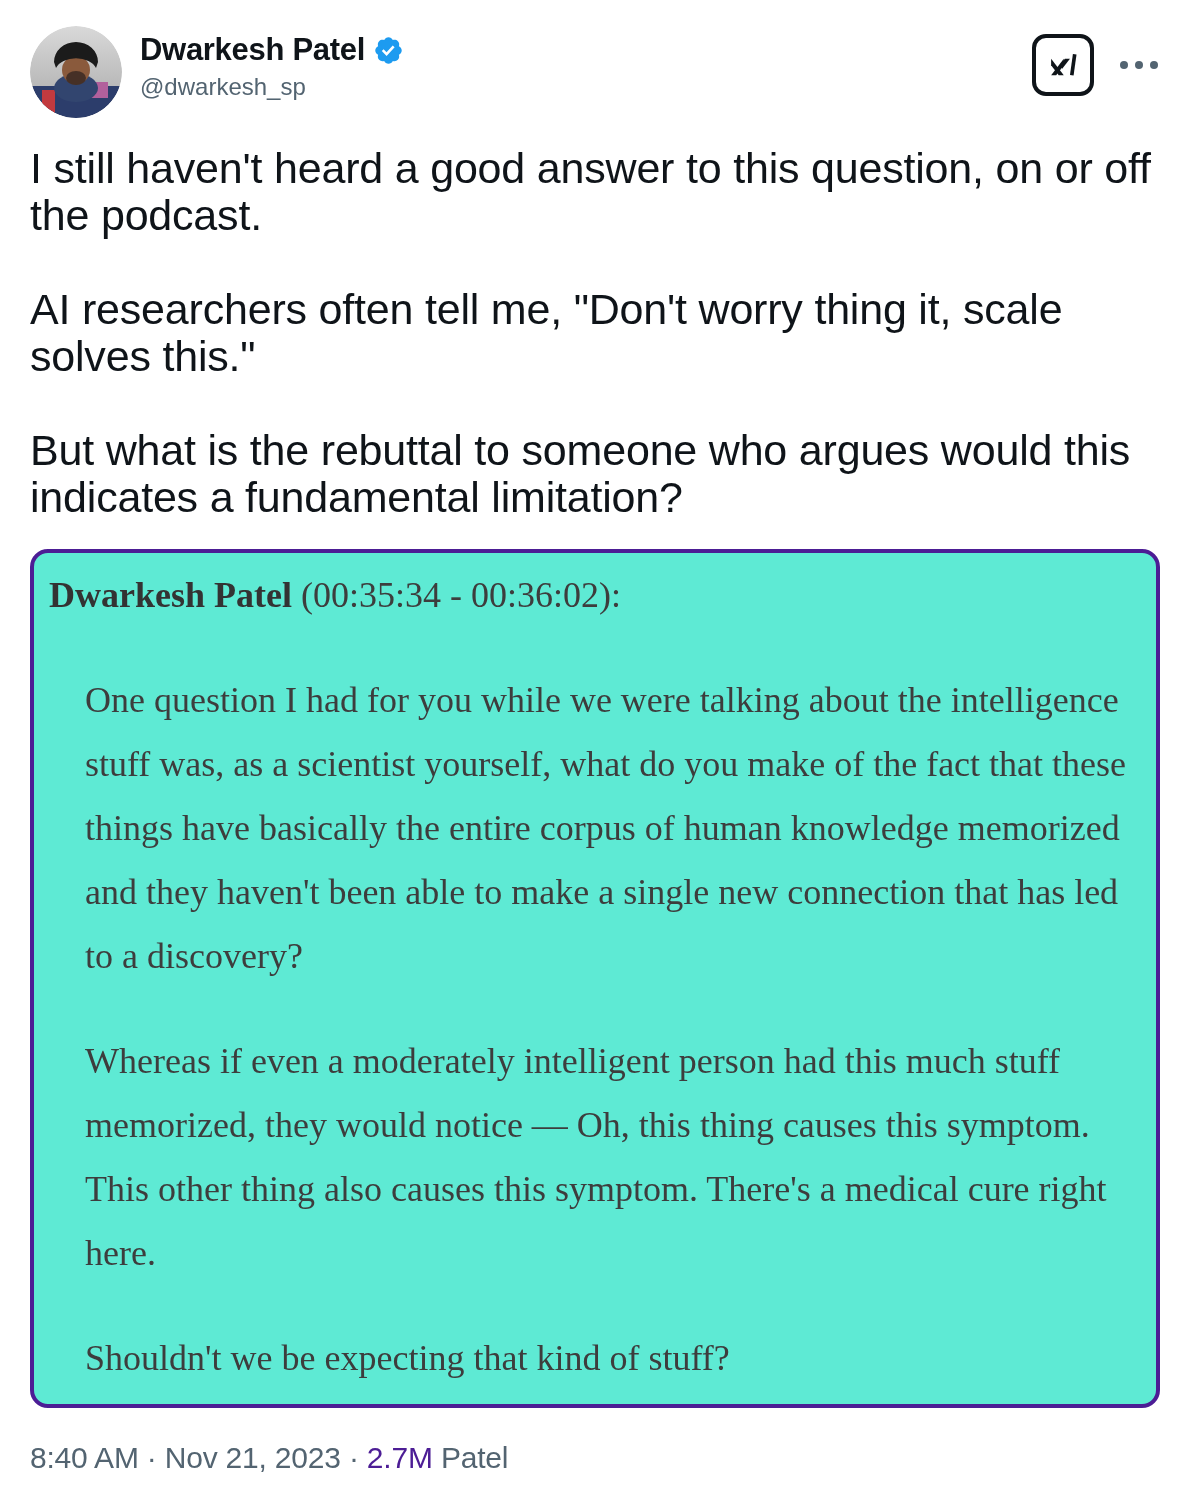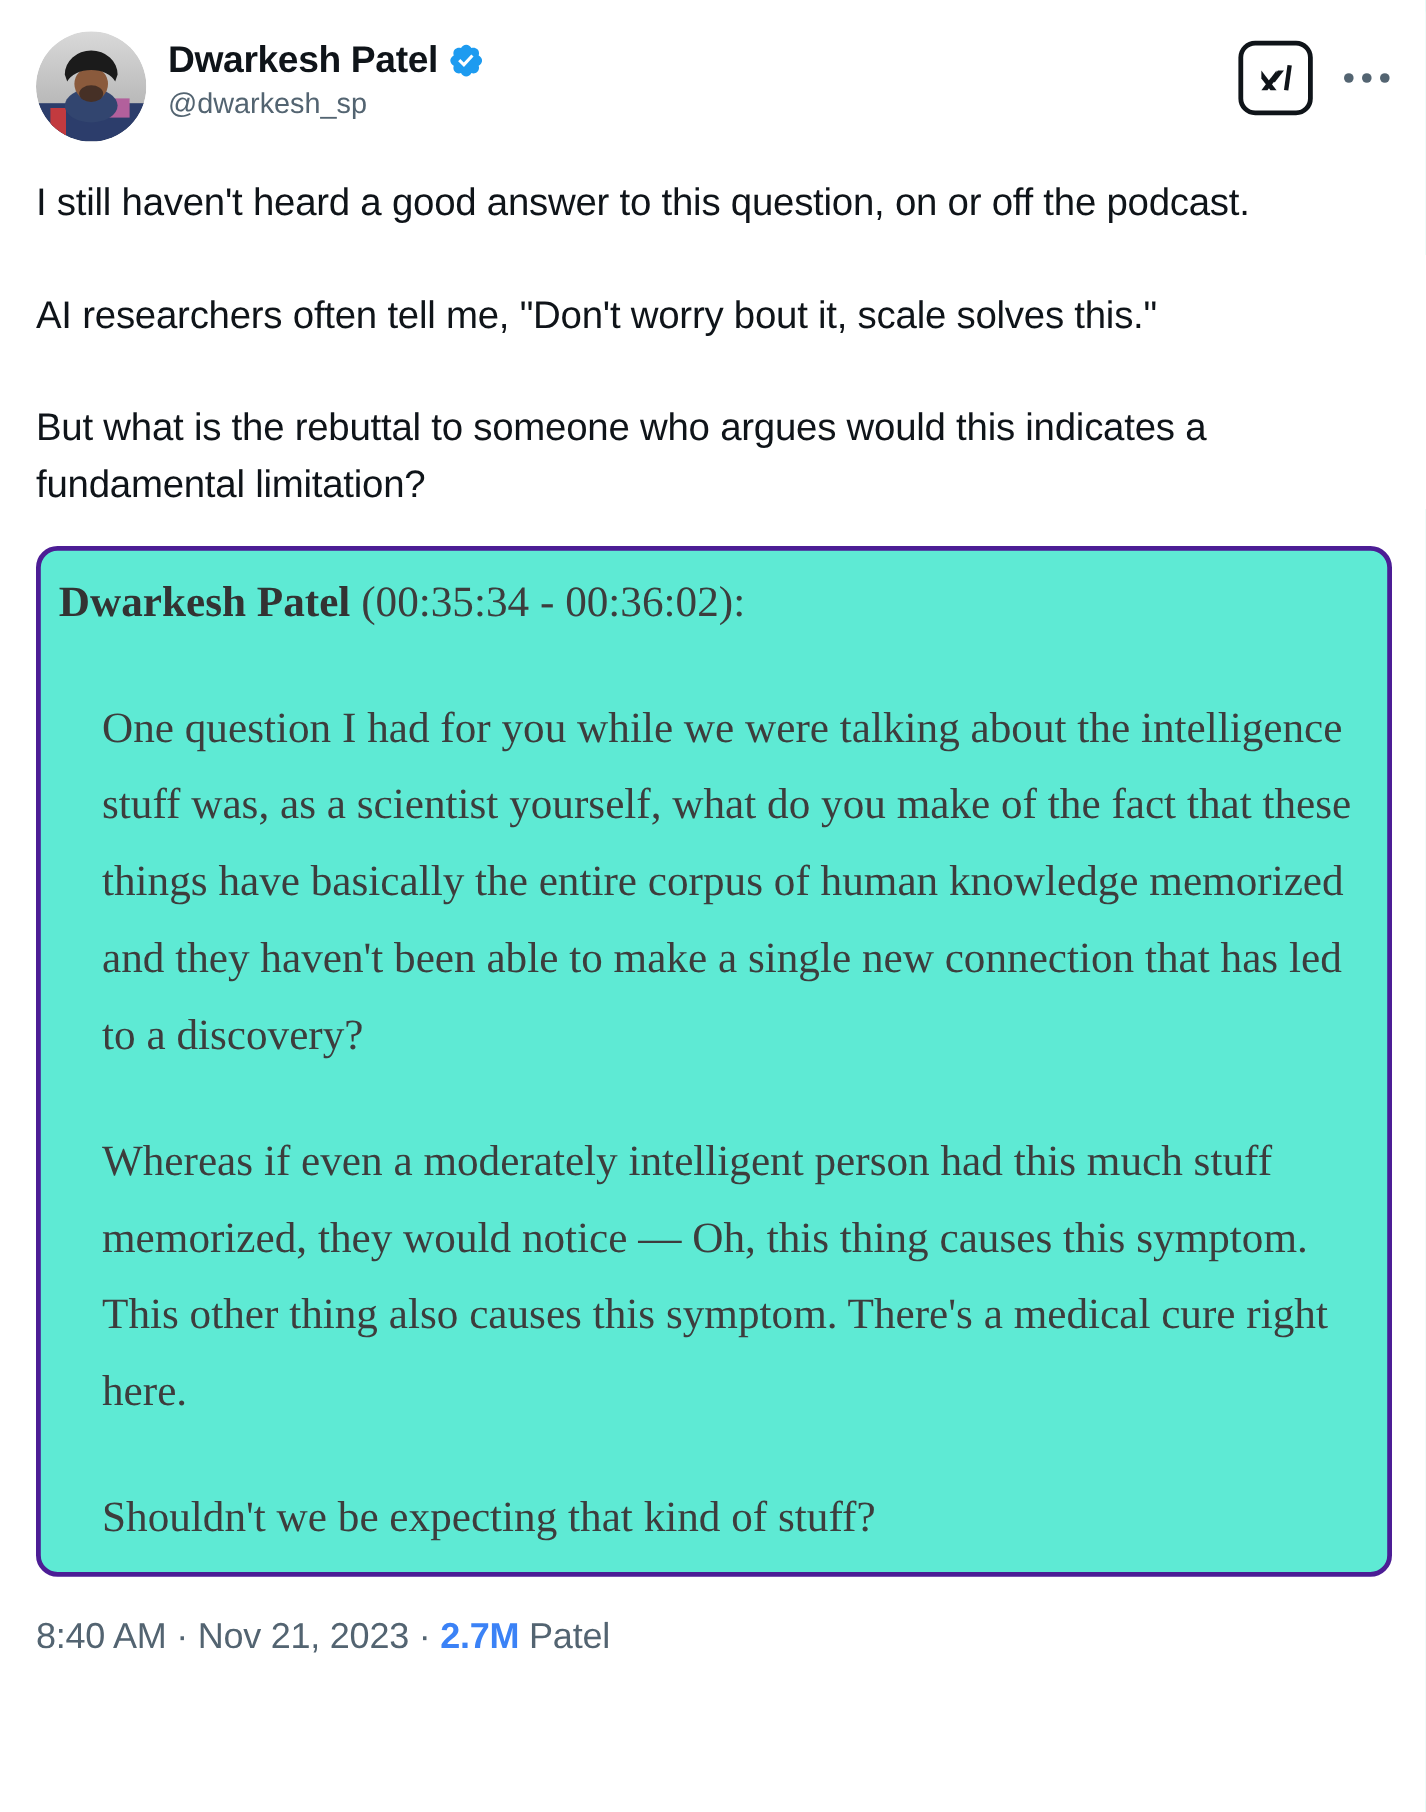--- a/index.html
+++ b/index.html
@@ -84,21 +84,21 @@
     width: 8px;
     height: 8px;
     border-radius: 50%;
     background: #536471;
     display: block;
   }
 
   
   .tweet-text {
     margin-top: 27px;
-    font-size: 32px;
+    font-size: 43px;
     line-height: 47px;
     letter-spacing: -0.2px;
     color: #0f1419;
     max-width: 1130px;
   }
   .tweet-text p + p { margin-top: 47px; }
 
   
   .quote-card {
     margin-top: 28px;
@@ -117,21 +117,21 @@
   .quote-card .block + .block { margin-top: 41px; margin-left: 36px; }
   .speaker-name { font-weight: 700; color: #333333; }
 
   
   .footer {
     margin-top: 33px;
     font-size: 30px;
     color: #536471;
     letter-spacing: -0.2px;
   }
-  .views-count { font-weight: 700; color: #3b82f6; }
+  .views-count { font-weight: 400; color: #4c1d95; }
 </style>
 </head>
 <body>
 
 <div class="page">
 
   <div class="header">
     <div class="avatar">
       <svg viewBox="0 0 92 92" width="92" height="92">
         <defs>
@@ -178,21 +178,21 @@
       <div class="more-button">
         <i></i>
         <i></i>
         <i></i>
       </div>
     </div>
   </div>
 
   <div class="tweet-text">
     <p>I still haven't heard a good answer to this question, on or off the podcast.</p>
-    <p>AI researchers often tell me, "Don't worry bout it, scale solves this."</p>
+    <p>AI researchers often tell me, "Don't worry thing it, scale solves this."</p>
     <p>But what is the rebuttal to someone who argues would this indicates a fundamental limitation?</p>
   </div>
 
   <div class="quote-card">
     <p class="block"><span class="speaker-name">Dwarkesh Patel</span><span> (00:35:34 - 00:36:02):</span></p>
     <p class="block">One question I had for you while we were talking about the intelligence stuff was, as a scientist yourself, what do you make of the fact that these things have basically the entire corpus of human knowledge memorized and they haven't been able to make a single new connection that has led to a discovery?</p>
     <p class="block">Whereas if even a moderately intelligent person had this much stuff memorized, they would notice — Oh, this thing causes this symptom. This other thing also causes this symptom. There's a medical cure right here.</p>
     <p class="block">Shouldn't we be expecting that kind of stuff?</p>
   </div>
 

